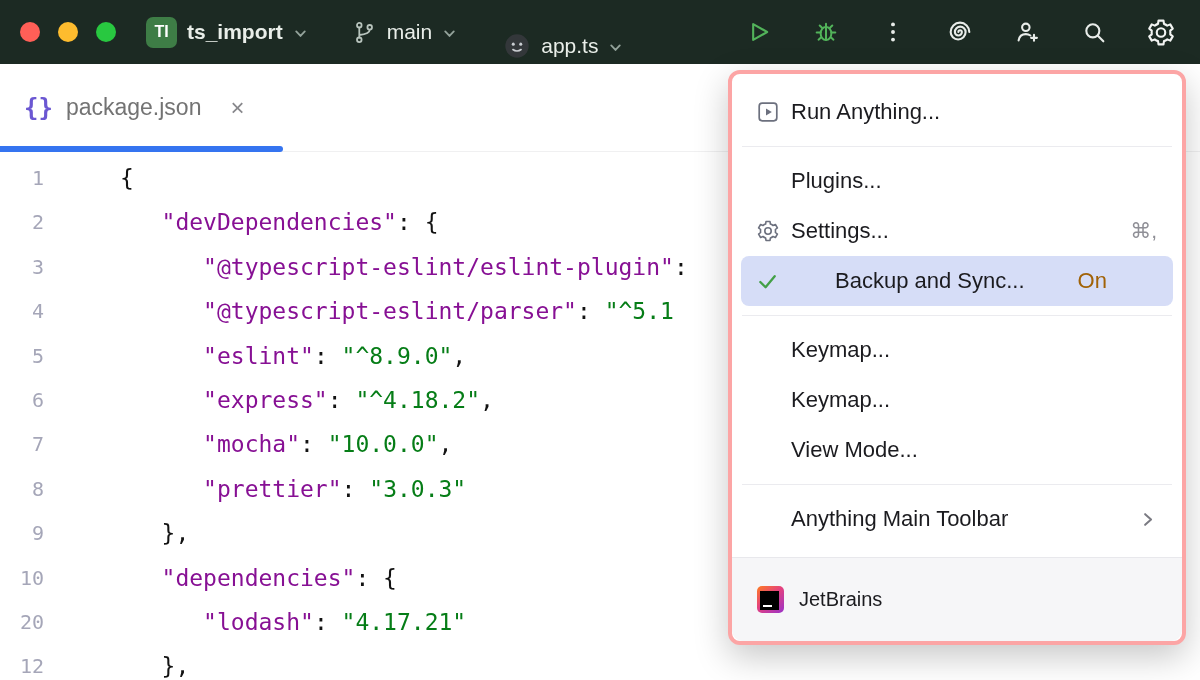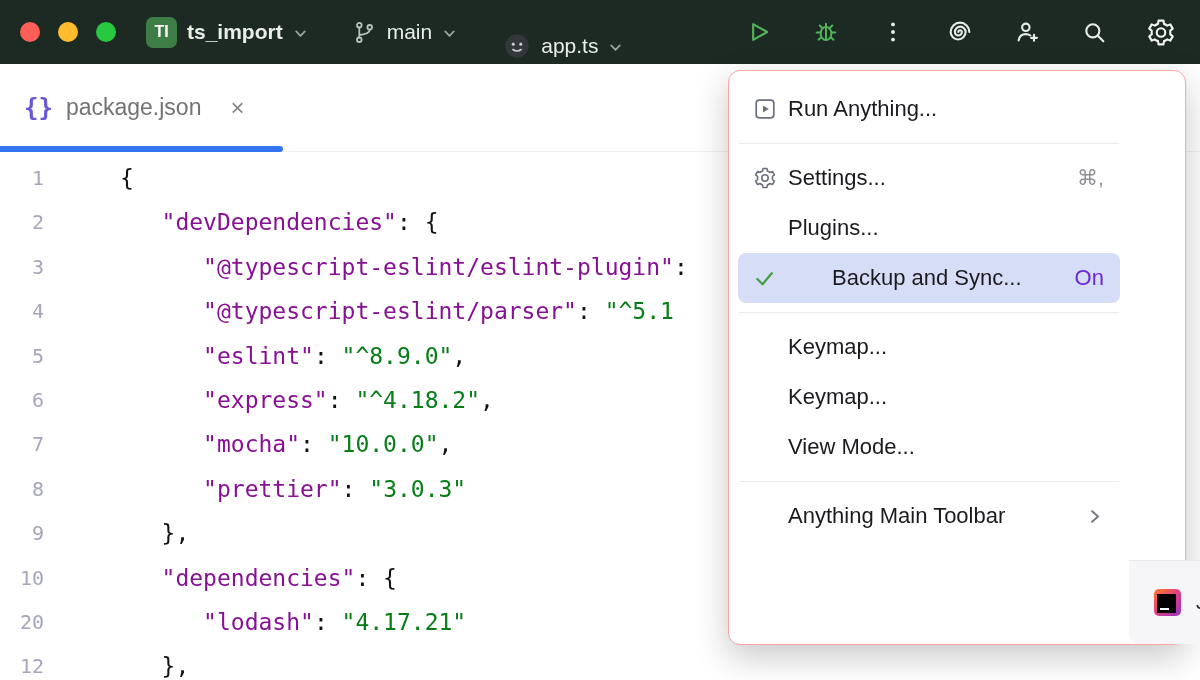--- a/index.html
+++ b/index.html
@@ -43,30 +43,30 @@
             padding-top:3px; }
   .code-row { display:flex; height:44.4px; line-height:44.4px; }
   .gutter-num { width:44px; text-align:right; color:#a5a6b8; font-size:20px; flex:none; }
   .line-text { white-space:pre; padding-left:76px; color:#121212; }
   .seg-punct { color:#121212; }
   .seg-key { color:#871094; }
   .seg-string { color:#067d17; }
 
   
   .menu { position:absolute; left:728px; top:70px; width:458px; height:575px;
-          background:#ffffff; border:1px solid #fca5a5; border-radius:12px;
-          box-shadow:0 12px 34px rgba(0,0,0,.22); display:flex; flex-direction:row;
+          background:#ffffff; border:4px solid #fca5a5; border-radius:12px;
+          box-shadow:0 12px 34px rgba(0,0,0,.22); display:flex; flex-direction:column;
           padding-top:13px; z-index:10; }
   .menu-item { height:50px; flex:none; display:flex; align-items:center;
                margin:0 9px; padding:0 16px 0 15px; border-radius:8px;
                font-size:22px; color:#1b1b1f; }
   .menu-item.highlighted { background:#d6ddf7;gap:44px; }
   .menu-icon-slot { width:35px; flex:none; display:flex; align-items:center; }
   .menu-label { white-space:nowrap; }
-  .menu-suffix { color:#6d28d9; margin-left:9px; }
+  .menu-suffix { color:#a16207; margin-left:9px; }
   .menu-shortcut { margin-left:auto; color:#8f8f96; font-size:21px; }
   .menu-chevron { margin-left:auto; display:flex; }
   .menu-sep { height:1px; flex:none; background:#ebebef; margin:9px 10px; }
   .menu-footer { margin-top:auto; height:84px; flex:none; background:#f6f6f8;
                  border-top:1px solid #e8e8ec; border-radius:0 0 11px 11px;
                  display:flex; align-items:center; padding-left:25px; gap:15px;
                  font-size:20px; color:#1b1b1f; }
   .jb-logo { width:27px; height:27px; border-radius:5px; position:relative;
              background:linear-gradient(140deg,#ff7c20 0%,#e4417f 45%,#9a31c9 100%); }
   .jb-logo::before { content:""; position:absolute; left:3px; bottom:3px; width:19px;
@@ -244,33 +244,33 @@
           <span class="menu-icon-slot">
             <svg width="24" height="24" viewBox="0 0 24 24">
               <rect x="3.2" y="3.2" width="17.6" height="17.6" rx="3" fill="none" stroke="#6c707e" stroke-width="1.7"></rect>
               <path d="M10 8.6v6.8l5.8-3.4Z" fill="#6c707e"></path>
             </svg>
           </span>
           <span class="menu-label">Run Anything...</span>
         </div>
         <div class="menu-sep"></div>
         <div class="menu-item">
+          <span class="menu-icon-slot"></span>
+          <span class="menu-label">Plugins...</span>
+        </div>
+        <div class="menu-item">
           <span class="menu-icon-slot">
             <svg width="24" height="24" viewBox="0 0 24 24" fill="none" stroke="#6c707e" stroke-width="1.6" stroke-linejoin="round">
               <circle cx="12" cy="12" r="3.2"></circle>
               <path d="M19.4 13.5c.05-.5.05-2.5 0-3l2-1.6-2-3.4-2.4 1c-.8-.6-1.7-1.1-2.6-1.4L14 2.5h-4l-.4 2.6c-.9.3-1.8.8-2.6 1.4l-2.4-1-2 3.4 2 1.6c-.05.5-.05 2.5 0 3l-2 1.6 2 3.4 2.4-1c.8.6 1.7 1.1 2.6 1.4l.4 2.6h4l.4-2.6c.9-.3 1.8-.8 2.6-1.4l2.4 1 2-3.4-2-1.6Z"></path>
             </svg>
           </span>
           <span class="menu-label">Settings...</span>
           <span class="menu-shortcut">⌘,</span>
         </div>
-        <div class="menu-item">
-          <span class="menu-icon-slot"></span>
-          <span class="menu-label">Plugins...</span>
-        </div>
         <div class="menu-item highlighted">
           <span class="menu-icon-slot">
             <svg width="23" height="23" viewBox="0 0 24 24" fill="none" stroke="#43a047" stroke-width="2.4" stroke-linecap="round" stroke-linejoin="round">
               <path d="M4.5 12.5 10 18 19.5 6.5"></path>
             </svg>
           </span>
           <span class="menu-label">Backup and Sync...</span>
           <span class="menu-suffix">On</span>
         </div>
         <div class="menu-sep"></div>

